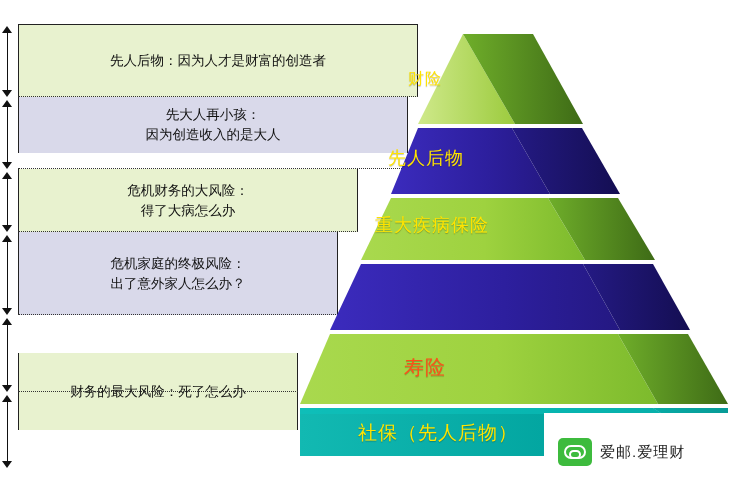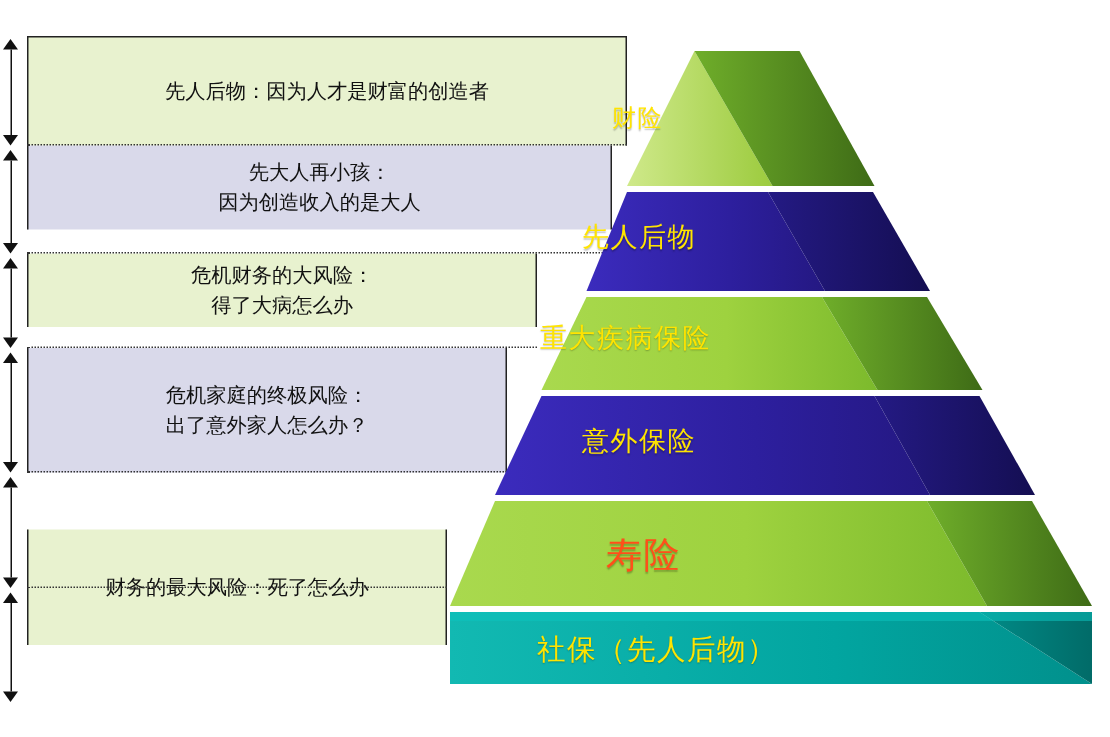--- a/index.html
+++ b/index.html
@@ -24,21 +24,21 @@
     justify-content:center;
     text-align:center;
     color:#111;
     font-size:13.5px;
     line-height:1.45;
     white-space:pre-line;
     padding:0 13px;
   }
   .band.b1{top:24px;height:73px;width:400px;background:#e8f2cf;border-top:1px solid #222;}
   .band.b2{top:97px;height:56px;width:390px;background:#d9d9ea;}
-  .band.b3{top:169px;height:49px;width:340px;background:#e8f2cf;}
+  .band.b3{top:169px;height:63px;width:340px;background:#e8f2cf;}
   .band.b4{top:232px;height:83px;width:320px;background:#d9d9ea;text-align:center;}
   .band.b5{top:315px;height:77px;width:280px;background:#e8f2cf;margin-top:38px;}
   .band.b6{top:392px;height:76px;width:215px;background:#ffffff;border-bottom:1px solid #222;}
   .band.b6 .txt{text-align:left;font-size:13.5px;line-height:1.6;}
 
   
   .sep{
     position:absolute;
     left:18px;
     height:0;
@@ -202,20 +202,23 @@
       </g>
 
       <g>
         <polygon points="205,18 205,18 257,108 160,108" fill="url(#gGreenTop)"></polygon>
         <polygon points="205,18 275,18 325,108 257,108" fill="url(#gSideG)"></polygon>
       </g>
     </svg>
 
     <div class="lbl" style="left:150px;top:53px;font-size:16px;color:#ffe400">财险</div>
     <div class="lbl" style="left:130px;top:130px;font-size:18px;color:#ffe400">先人后物</div>
-    <div class="lbl" style="left:102px;top:197px;font-size:18px;color:#ffe400">重大疾病保险</div>
-    <div class="lbl" style="left:130px;top:266px;font-size:18px;color:#ffe400">意外保险</div>
-    <div class="lbl" style="left:146px;top:338px;font-size:24px;color:#ff4f19">寿险</div>
+    <div class="lbl" style="left:117px;top:197px;font-size:18px;color:#ffe400">重大疾病保险</div>
+    <div class="lbl" style="left:146px;top:338px;font-size:20px;color:#ff4f19">寿险</div>
     <div class="lbl" style="left:100px;top:404px;font-size:19px;color:#ffe400">社保（先人后物）</div>
   </div>
 
+  <div id="wm">
+    <div id="wmicon"></div>
+    <div id="wmtext">爱邮.爱理财</div>
+  </div>
 
 </div>
 
 </body></html>

